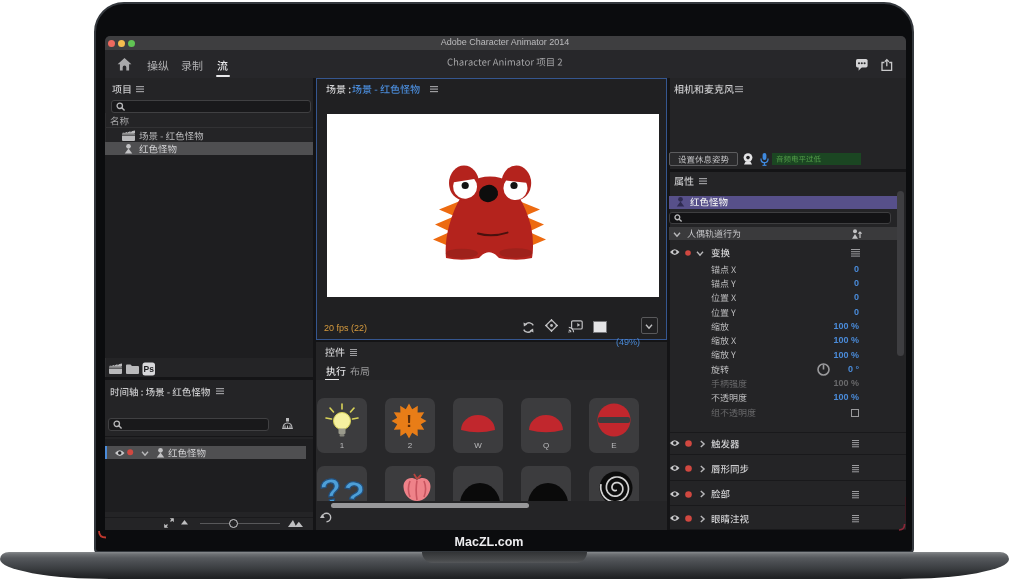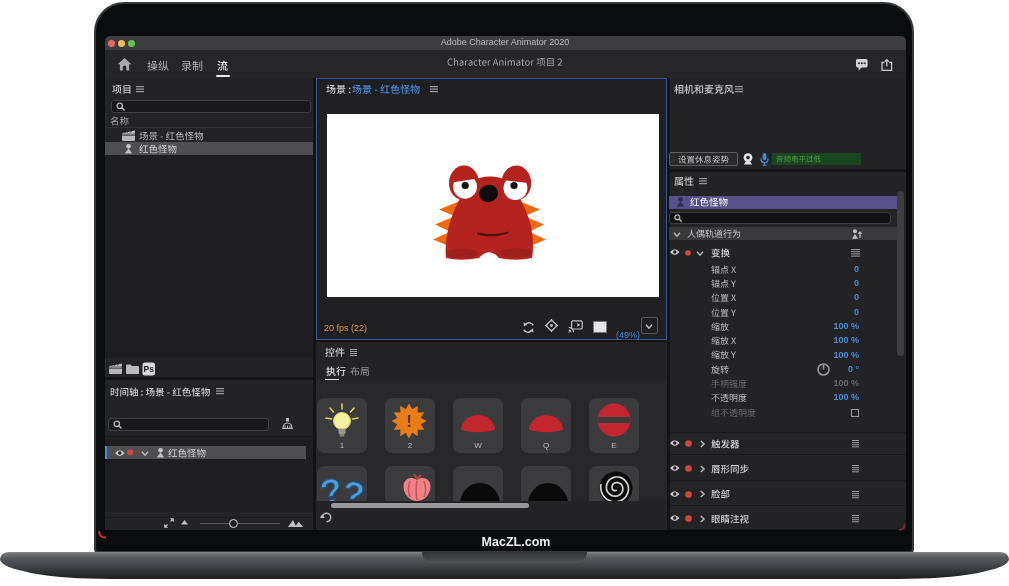--- a/index.html
+++ b/index.html
@@ -1,27 +1,27 @@
 <!DOCTYPE html>
 <html><head><meta charset="utf-8"><style>
 *{margin:0;padding:0}
 html,body{width:1009px;height:586px;background:#ffffff;overflow:hidden}
 #page{position:relative;width:1009px;height:586px;font-family:"Liberation Sans",sans-serif}
 </style></head><body>
 <div id="page">
 <div style="position:absolute;left:94px;top:2px;width:820px;height:551px;background:#0b0c0e;border:2px solid #34383d;box-sizing:border-box;border-radius:30px 30px 4px 4px"></div>
     <div style="position:absolute;left:0px;top:552px;width:1009px;height:27px;background:linear-gradient(#888b8e,#6e7174 8%,#56595d 22%,#46494d 44%,#3a3d40 62%,#2b2d30 80%,#1f2123 96%);border-radius:9px 9px 110px 110px / 7px 7px 20px 20px"></div>
     <div style="position:absolute;left:422px;top:552px;width:165px;height:11px;background:linear-gradient(#323436,#47494b 70%,#55575a);border-radius:0 0 12px 12px"></div>
-    <div style="position:absolute;top:532.8px;font:700 12.5px 'Liberation Sans',sans-serif;color:#ededef;white-space:pre;line-height:18px;left:516px;transform:translateX(-50%)">MacZL.com</div>
+    <div style="position:absolute;top:532.8px;font:700 12.5px 'Liberation Sans',sans-serif;color:#ededef;white-space:pre;line-height:18px;left:489px;transform:translateX(-50%)">MacZL.com</div>
     <div style="position:absolute;left:105px;top:36px;width:801px;height:494px;background:#141416;border-radius:5px 5px 0 0"></div>
     <div style="position:absolute;left:105px;top:36px;width:801px;height:14px;background:#3e3e40;border-radius:5px 5px 0 0"></div>
     <div style="position:absolute;left:107.5px;top:39.5px;width:7px;height:7px;border-radius:50%;background:#ee6a5f"></div>
     <div style="position:absolute;left:117.5px;top:39.5px;width:7px;height:7px;border-radius:50%;background:#f5bd4f"></div>
     <div style="position:absolute;left:127.5px;top:39.5px;width:7px;height:7px;border-radius:50%;background:#61c454"></div>
-    <div style="position:absolute;top:36.3px;font:400 9px 'Liberation Sans',sans-serif;color:#bcbcbe;white-space:pre;line-height:13px;left:505px;transform:translateX(-50%)">Adobe Character Animator 2020</div>
+    <div style="position:absolute;top:36.3px;font:400 9px 'Liberation Sans',sans-serif;color:#bcbcbe;white-space:pre;line-height:13px;left:505px;transform:translateX(-50%)">Adobe Character Animator 2014</div>
     <div style="position:absolute;left:105px;top:50px;width:801px;height:28px;background:#27272a;"></div>
     <svg style="position:absolute;left:118px;top:58px;overflow:visible" width="13" height="13" viewBox="0 0 13 13">
       <path fill="#a9a9ab" d="M6.5 0 L13.4 6.2 L11.1 6.2 V12.4 H8.3 V9.3 A1.8 1.8 0 0 0 4.7 9.3 V12.4 H1.9 V6.2 H-0.4 Z"></path>
     </svg>
     <div style="position:absolute;left:147px;top:59.7px;line-height:0"><svg width="23" height="14" viewBox="0 0 23 14" style="overflow:visible">
         <g fill="#b4b4b6">
           <use href="#r64cd" transform="translate(0.0,9.9) scale(0.01100,-0.01100)"></use>
           <use href="#r7eb5" transform="translate(11.0,9.9) scale(0.01100,-0.01100)"></use>
         </g>
       </svg></div>
@@ -316,21 +316,21 @@
       </g>
     </svg>
     <svg style="position:absolute;left:568px;top:320px;overflow:visible" width="15" height="13" viewBox="0 0 15 13">
       <rect x="3.6" y="0.8" width="10.6" height="8.2" rx="1.3" fill="none" stroke="#bfbfc1" stroke-width="1.2"></rect>
       <path fill="#bfbfc1" d="M9.3 3 L12.2 4.9 L9.3 6.8 Z"></path>
       <path d="M0.8 7.4 A4.8 4.8 0 0 1 5.6 12.2" fill="none" stroke="#bfbfc1" stroke-width="1.2"></path>
       <path d="M0.8 10.2 A2 2 0 0 1 2.8 12.2" fill="none" stroke="#bfbfc1" stroke-width="1.2"></path>
       <circle cx="1" cy="12" r="0.7" fill="#bfbfc1"></circle>
     </svg>
     <div style="position:absolute;left:593px;top:321px;width:14px;height:11.5px;background:#e4e4e6;border:1px solid #77777a;box-sizing:border-box"></div>
-    <div style="position:absolute;top:329px;font:400 9px 'Liberation Sans',sans-serif;color:#4a8bd9;white-space:pre;line-height:13px;left:616px">(49%)</div>
+    <div style="position:absolute;top:336px;font:400 9px 'Liberation Sans',sans-serif;color:#4a8bd9;white-space:pre;line-height:13px;left:616px">(49%)</div>
     <div style="position:absolute;left:641px;top:317px;width:17px;height:17px;background:transparent;border:1px solid #59595b;border-radius:2px;box-sizing:border-box"></div>
     <svg style="position:absolute;left:646px;top:323px;overflow:visible" width="6" height="6" viewBox="0 0 6 6">
       <polyline points="0,1.7999999999999998 3.0,5.1 6,1.7999999999999998" fill="none" stroke="#bfbfc1" stroke-width="1.4"></polyline>
     </svg>
     <div style="position:absolute;left:325px;top:346.7px;line-height:0"><svg width="21" height="13" viewBox="0 0 21 13" style="overflow:visible">
         <g fill="#cacacc">
           <use href="#b63a7" transform="translate(0.0,9.0) scale(0.01000,-0.01000)"></use>
           <use href="#b4ef6" transform="translate(10.0,9.0) scale(0.01000,-0.01000)"></use>
         </g>
       </svg></div>

